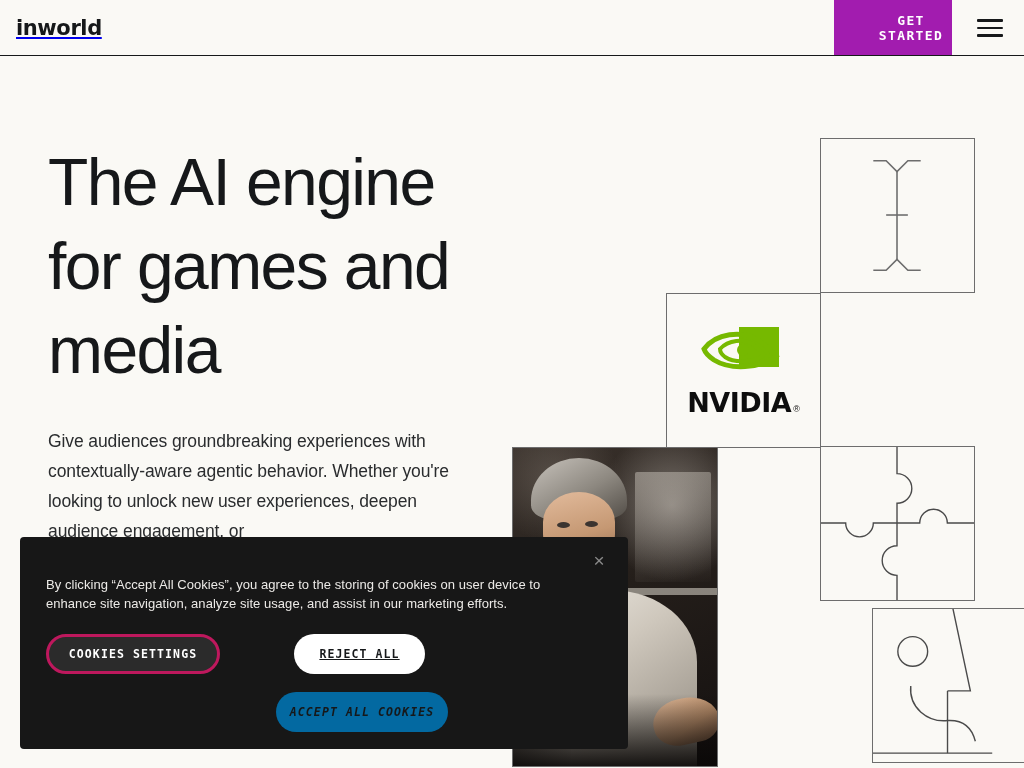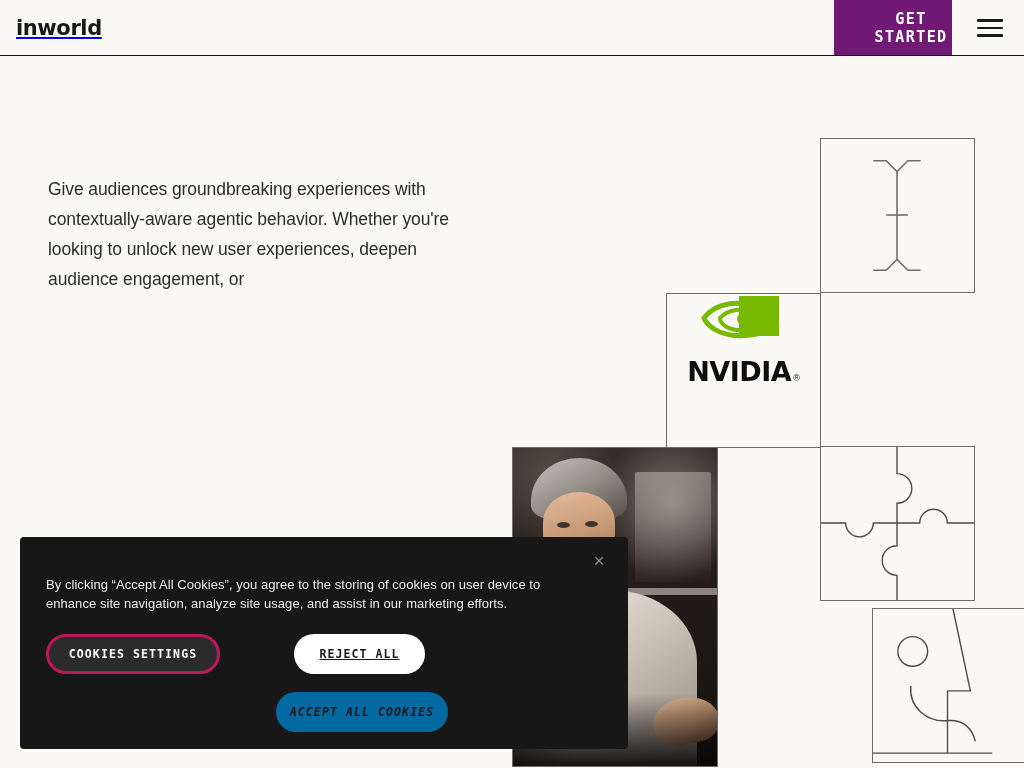--- a/index.html
+++ b/index.html
@@ -25,24 +25,24 @@
     height: 28px; display: flex; align-items: center;
   }
   #logo-text {
     font-family: "DejaVu Sans", sans-serif;
     font-size: 21px; font-weight: 700; letter-spacing: -0.4px;
     color: #16181a; line-height: 1;
   }
   #get-started-btn {
     position: absolute; right: 72px; top: 0;
     width: 118px; height: 55px;
-    background: #701a75; color: #ffffff;
+    background: #a21caf; color: #ffffff;
     border: none;
     font-family: "DejaVu Sans Mono", monospace;
-    font-size: 15px; font-weight: 700; letter-spacing: 1.4px;
+    font-size: 13px; font-weight: 700; letter-spacing: 1.4px;
     cursor: pointer;
     display: flex; align-items: center; justify-content: center; padding-left: 36px;
   }
   #menu-btn {
     position: absolute; right: 12px; top: 14px;
     width: 44px; height: 28px;
     background: transparent; border: none; cursor: pointer;
     display: flex; flex-direction: column; justify-content: center;
     align-items: center; gap: 5px;
   }
@@ -133,21 +133,21 @@
   }
 
   
   .linework { position: absolute; inset: 0; }
   .linework svg { width: 100%; height: 100%; display: block; }
 
   
   #nv-wrap {
     position: absolute; inset: 0;
     display: flex; flex-direction: column;
-    align-items: center; justify-content: flex-start; gap: 12px;
+    align-items: center; justify-content: center; gap: 12px;
   }
   #nv-mark { width: 92px; height: 52px; }
   #nv-word {
     display: flex; align-items: flex-end; gap: 2px;
   }
   #nv-word-text {
     font-family: "DejaVu Sans", sans-serif;
     font-size: 27px; font-weight: 700; letter-spacing: -0.5px;
     color: #0d0d0d; line-height: 1;
   }
@@ -204,20 +204,21 @@
     </a>
     <button id="get-started-btn">GET STARTED</button>
     <button id="menu-btn">
       <span class="bar"></span>
       <span class="bar"></span>
       <span class="bar"></span>
     </button>
   </div>
 
   <div id="hero-copy">
+    <h1 id="hero-title">The AI engine for games and media</h1>
     <p id="hero-sub">Give audiences groundbreaking experiences with contextually-aware agentic behavior. Whether you're looking to unlock new user experiences, deepen audience engagement, or</p>
   </div>
 
   <div id="collage">
 
     <div class="cell" id="cell-ibeam">
       <div class="linework">
         <svg viewBox="0 0 155 155" preserveAspectRatio="none" aria-hidden="true">
           <g fill="none" stroke="#6d6d6d" stroke-width="1.6">
             <path d="M53 22 H66 L77 33 L88 22 H101"></path>

